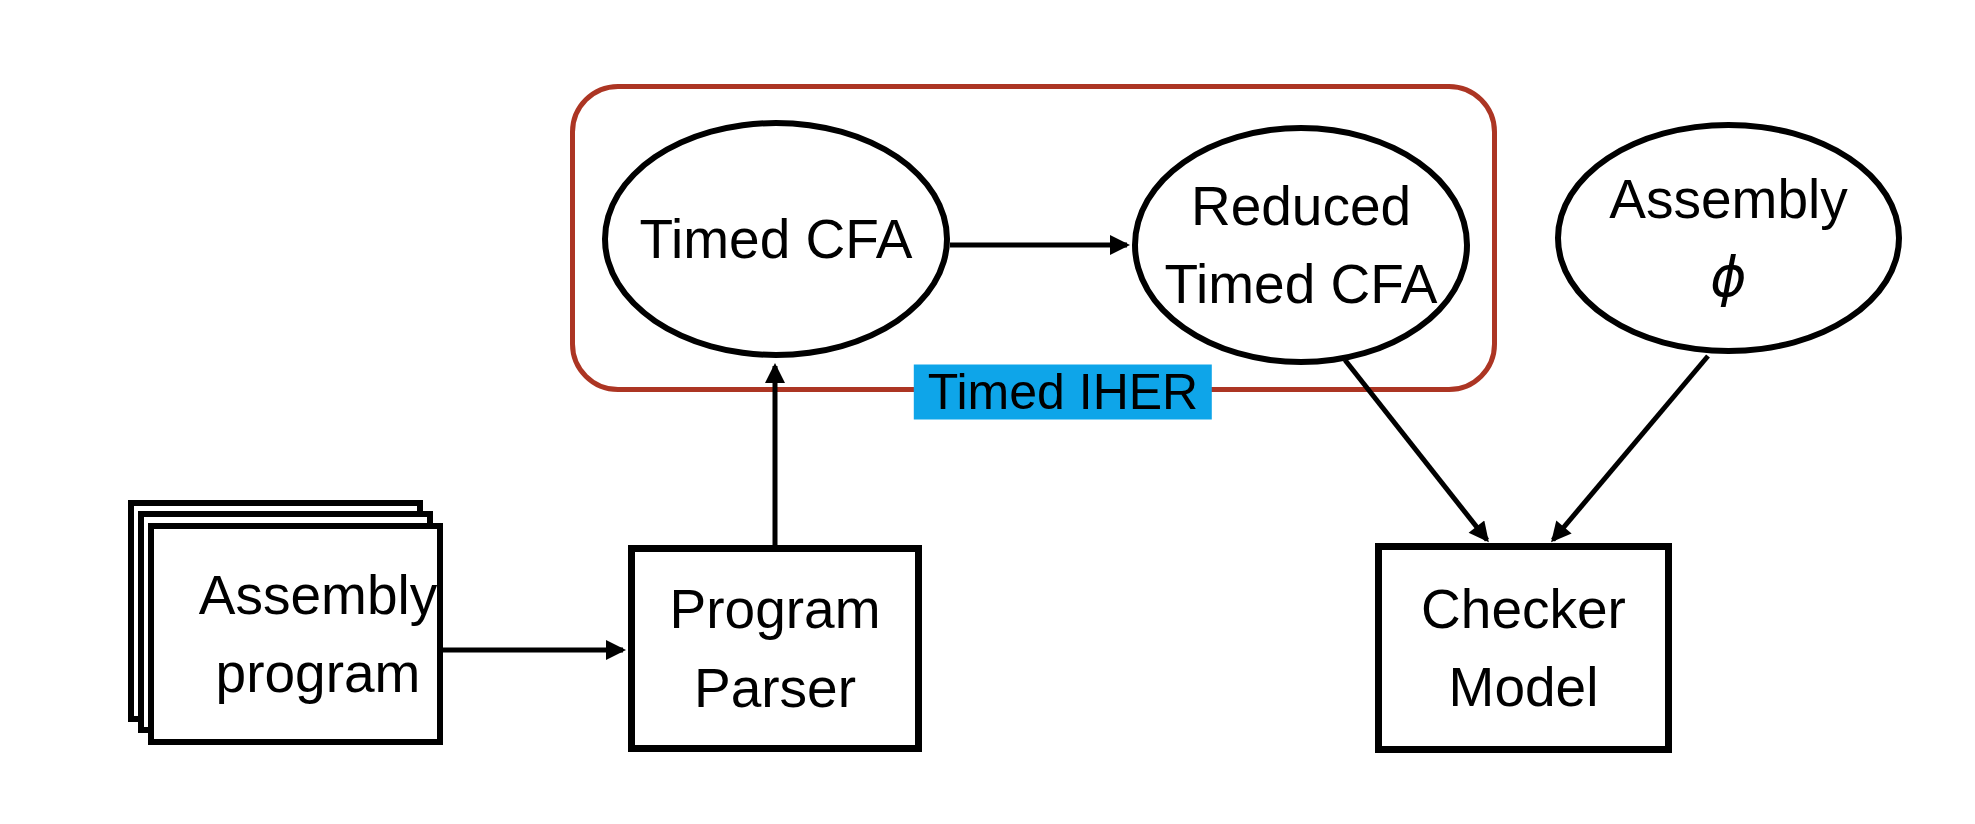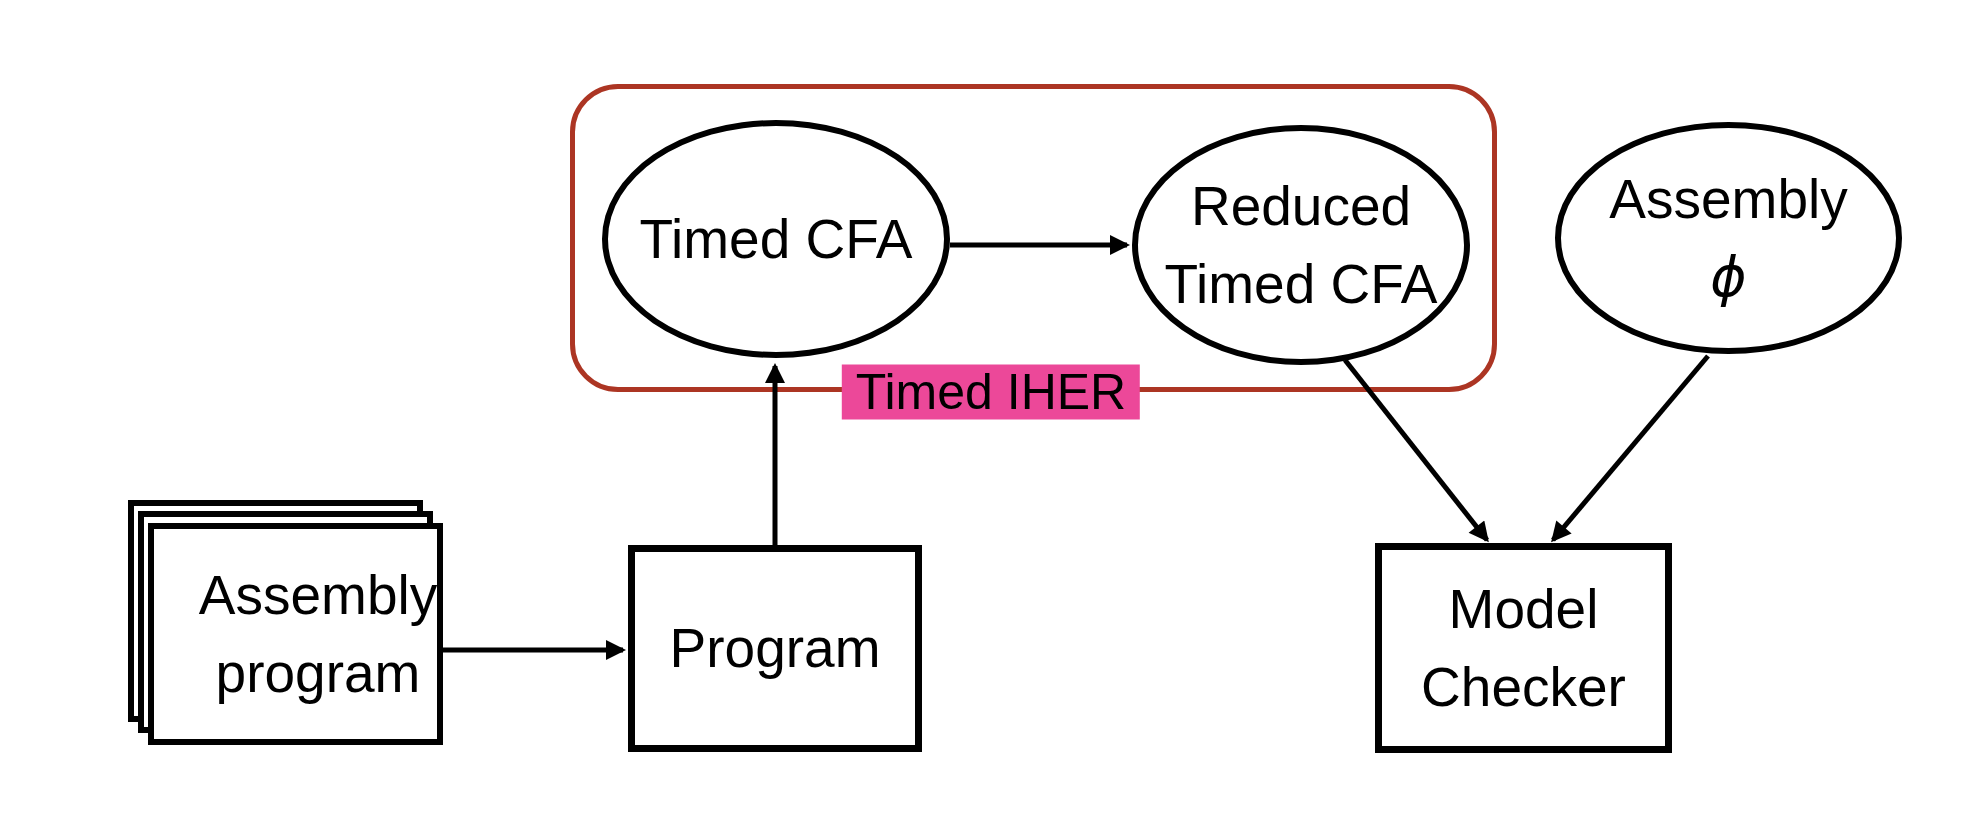--- a/index.html
+++ b/index.html
@@ -45,24 +45,24 @@
     top: 84px;
     width: 927px;
     height: 308px;
     border: 5px solid #AC3523;
     border-radius: 48px;
     z-index: 1;
     background: transparent;
   }
   .group-label {
     position: absolute;
-    left: 991px;
+    left: 1063px;
     top: 392px;
     transform: translate(-50%, -50%);
-    background: #ec4899;
+    background: #0ea5e9;
     padding: 0 14px;
     font-size: 50px;
     line-height: 1.1;
     z-index: 3;
     white-space: nowrap;
   }
 
   
   .timed-cfa   { left: 602px;  top: 120px; width: 348px; height: 238px; }
   .reduced     { left: 1132px; top: 125px; width: 338px; height: 240px; text-align: center; }
@@ -126,25 +126,26 @@
 
   <div class="sheet sheet-back"></div>
   <div class="sheet sheet-mid"></div>
   <div class="sheet sheet-front">
     <span>Assembly</span>
     <span>program</span>
   </div>
 
   <div class="node rect parser">
     <span>Program</span>
+    <span>Parser</span>
   </div>
 
   <div class="node rect model">
+    <span>Checker</span>
     <span>Model</span>
-    <span>Checker</span>
   </div>
 
   <svg class="arrows" viewBox="0 0 1975 824" xmlns="http://www.w3.org/2000/svg">
     <defs>
       <marker id="ah" viewBox="0 0 10 10" refX="8.5" refY="5" markerWidth="5" markerHeight="4" orient="auto-start-reverse">
         <path d="M0 0 L10 5 L0 10 z" fill="#000000"></path>
       </marker>
     </defs>
     <line x1="443" y1="650" x2="623" y2="650" stroke="#000000" stroke-width="5" marker-end="url(#ah)"></line>
     <line x1="775" y1="545" x2="775" y2="366" stroke="#000000" stroke-width="5" marker-end="url(#ah)"></line>

